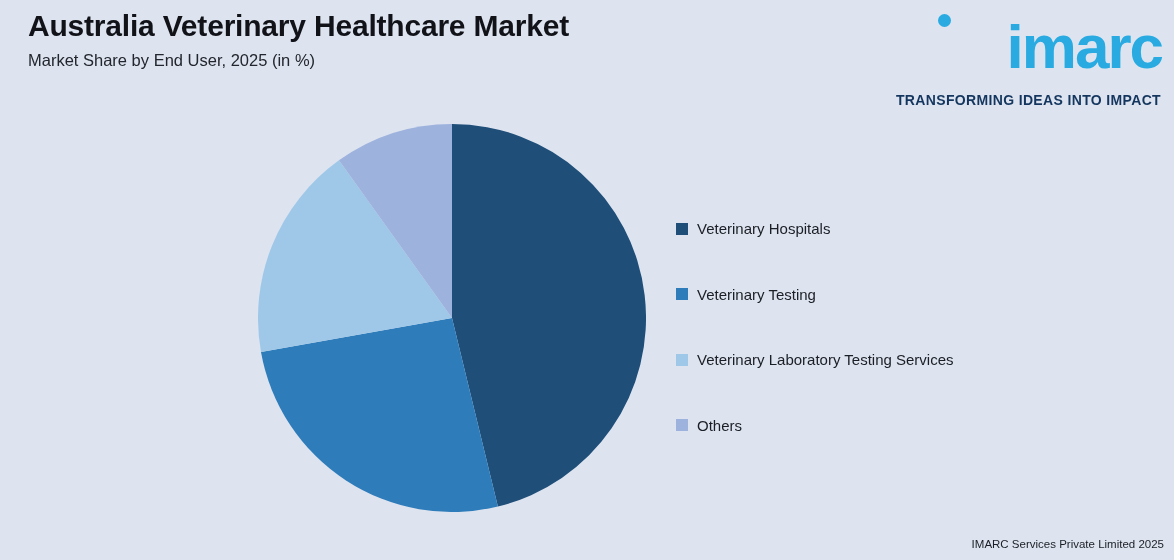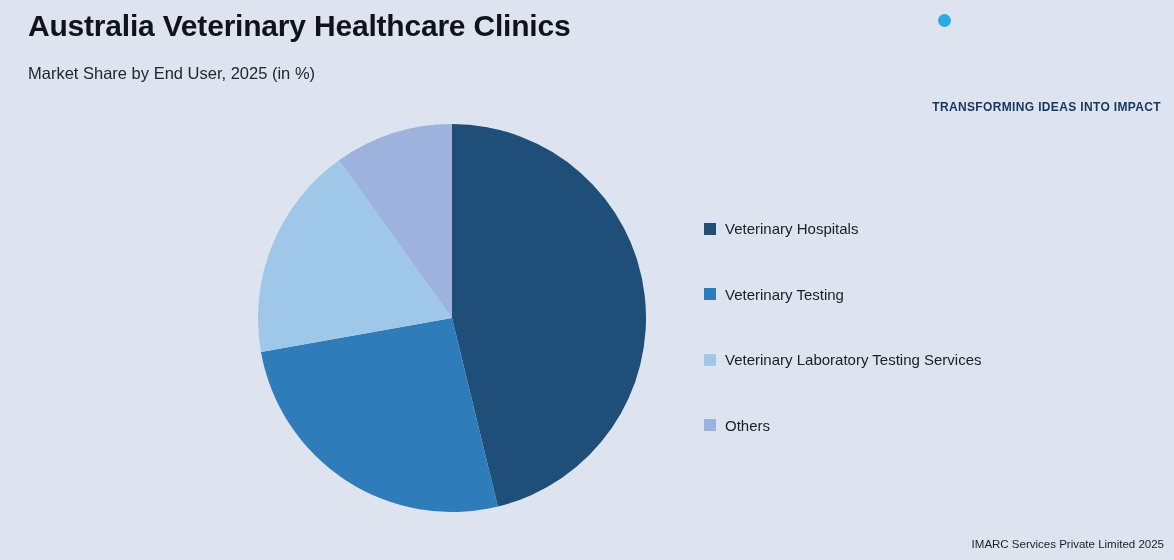--- a/index.html
+++ b/index.html
@@ -34,21 +34,21 @@
     color: #111318;
     letter-spacing: -0.2px;
     line-height: 40px;
     white-space: nowrap;
   }
   #chart-subtitle {
     font-size: 16.5px;
     font-weight: normal;
     color: #23262c;
     line-height: 22px;
-    margin-top: 16px;
+    margin-top: 3px;
     white-space: nowrap;
   }
 
   
   #logo-block {
     position: absolute;
     right: 10px;
     top: 8px;
     width: 240px;
     height: 100px;
@@ -69,42 +69,41 @@
     top: 6px;
     width: 13px;
     height: 13px;
     border-radius: 50%;
     background: #29ABE2;
   }
   #logo-tagline {
     position: absolute;
     right: 3px;
     top: 84px;
-    font-size: 12px;
+    font-size: 14px;
     font-weight: bold;
     color: #14365e;
     letter-spacing: 0.35px;
     white-space: nowrap;
-    margin-top: 8px;
   }
 
   
   #pie-wrap {
     position: absolute;
     left: 258px;
     top: 124px;
     width: 388px;
     height: 388px;
   }
   #pie-svg { display: block; }
 
   
   #legend {
     position: absolute;
-    left: 704px;
+    left: 676px;
     top: 196px;
     width: 400px;
   }
   .legend-item {
     display: flex;
     align-items: center;
     height: 65.5px;
   }
   .legend-swatch {
     width: 12px;
@@ -130,25 +129,26 @@
   }
   #copyright-line1 { font-weight: normal; }
   #copyright-line2 { font-weight: normal; }
 </style>
 </head>
 <body>
 
 <div id="page">
 
   <div id="header-block">
-    <div id="chart-title">Australia Veterinary Healthcare Clinics</div>
+    <div id="chart-title">Australia Veterinary Healthcare Market</div>
     <div id="chart-subtitle">Market Share by End User, 2025 (in %)</div>
   </div>
 
   <div id="logo-block">
+    <div id="logo-wordmark">imarc</div>
     <div id="logo-dot"></div>
     <div id="logo-tagline">TRANSFORMING IDEAS INTO IMPACT</div>
   </div>
 
   <div id="pie-wrap">
     <svg id="pie-svg" width="388" height="388" viewBox="0 0 388 388">
       <g id="pie-slices">
           <path d="M 194 194 L 194.00 0.00 A 194 194 0 0 1 239.88 382.50 Z" fill="#1F4E79"></path>
           <path d="M 194 194 L 239.88 382.50 A 194 194 0 0 1 2.99 227.95 Z" fill="#2E7CBA"></path>
           <path d="M 194 194 L 2.99 227.95 A 194 194 0 0 1 80.96 36.34 Z" fill="#9FC8E8"></path>

